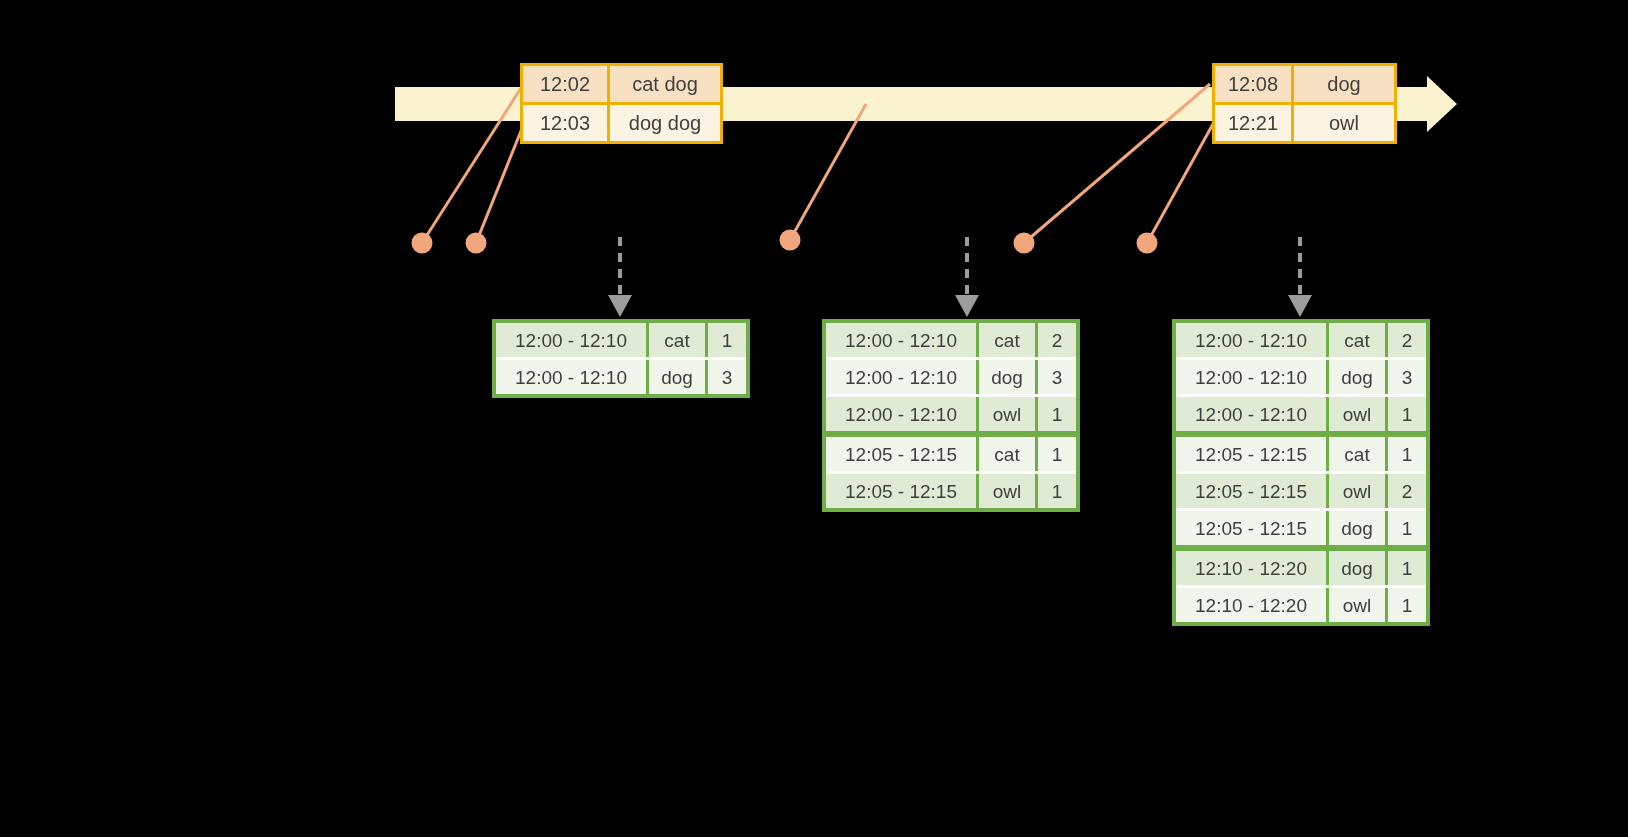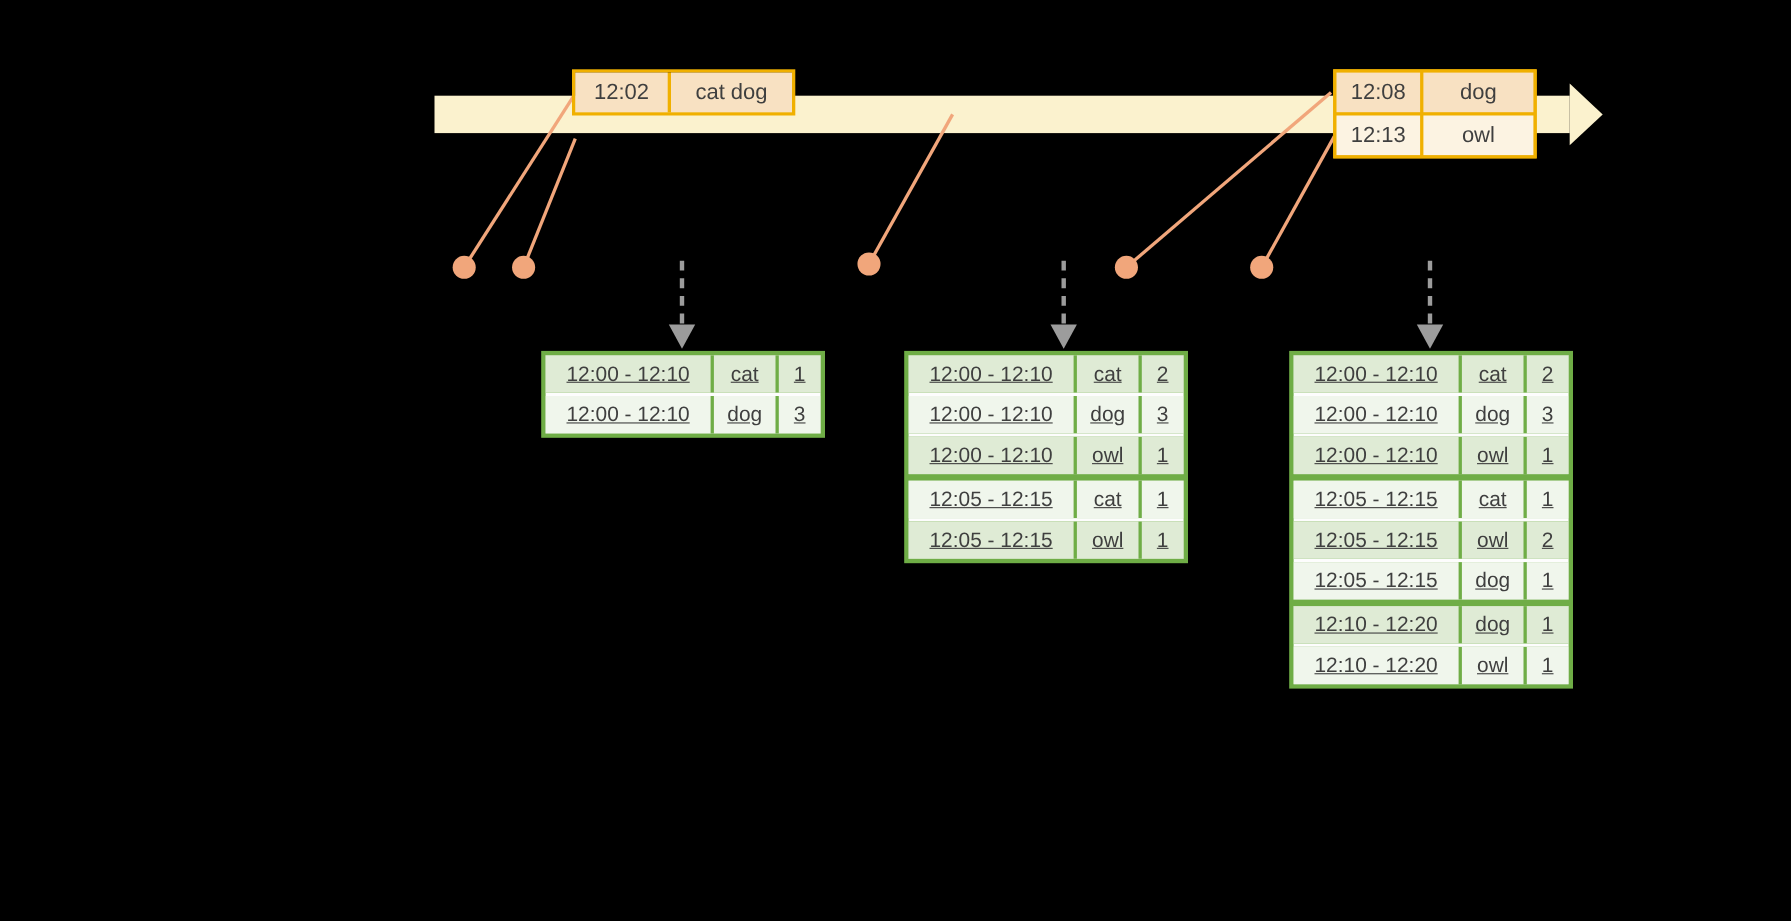--- a/index.html
+++ b/index.html
@@ -29,21 +29,21 @@
   }
   .peach{background:#F8E1C2;}
   .cream{background:#FCF3E2;}
   .mid{background:#FAEBD5;}
 
   
   .rtable{
     position:absolute;
     background:#6FAD46;
     padding:4px;
-    display:flex;flex-direction:column;gap:6px;text-decoration:underline;
+    display:flex;flex-direction:column;gap:6px;
   }
   .rgroup{background:#FDFDFD;display:flex;flex-direction:column;gap:3px;}
   .rrow{display:grid;grid-template-columns:150px 56px 38px;column-gap:3px;background:#6FAD46;}
   .rcell{
     height:34px;display:flex;align-items:center;justify-content:center;
     font-size:19px;line-height:1;
   }
   .shade-a{background:#DFEBD5;}
   .shade-b{background:#F0F6EC;}
 </style>
@@ -83,30 +83,34 @@
       <polygon points="955,295 979,295 967,317"></polygon>
       <polygon points="1288,295 1312,295 1300,317"></polygon>
     </g>
   </svg>
 
   <div class="event-box" style="left:520px;top:63px;width:197px;">
     <div class="event-row cols-wide">
       <div class="ecell peach">12:02</div>
       <div class="ecell peach">cat dog</div>
     </div>
+    <div class="event-row cols-wide">
+      <div class="ecell cream">12:03</div>
+      <div class="ecell cream">dog dog</div>
+    </div>
   </div>
 
 
   <div class="event-box" style="left:1212px;top:63px;width:179px;">
     <div class="event-row cols-narrow">
       <div class="ecell peach">12:08</div>
       <div class="ecell peach">dog</div>
     </div>
     <div class="event-row cols-narrow">
-      <div class="ecell cream">12:13</div>
+      <div class="ecell cream">12:21</div>
       <div class="ecell cream">owl</div>
     </div>
   </div>
 
   <div class="rtable" style="left:492px;top:319px;">
     <div class="rgroup">
       <div class="rrow">
         <div class="rcell shade-a">12:00 - 12:10</div>
         <div class="rcell shade-a">cat</div>
         <div class="rcell shade-a">1</div>

